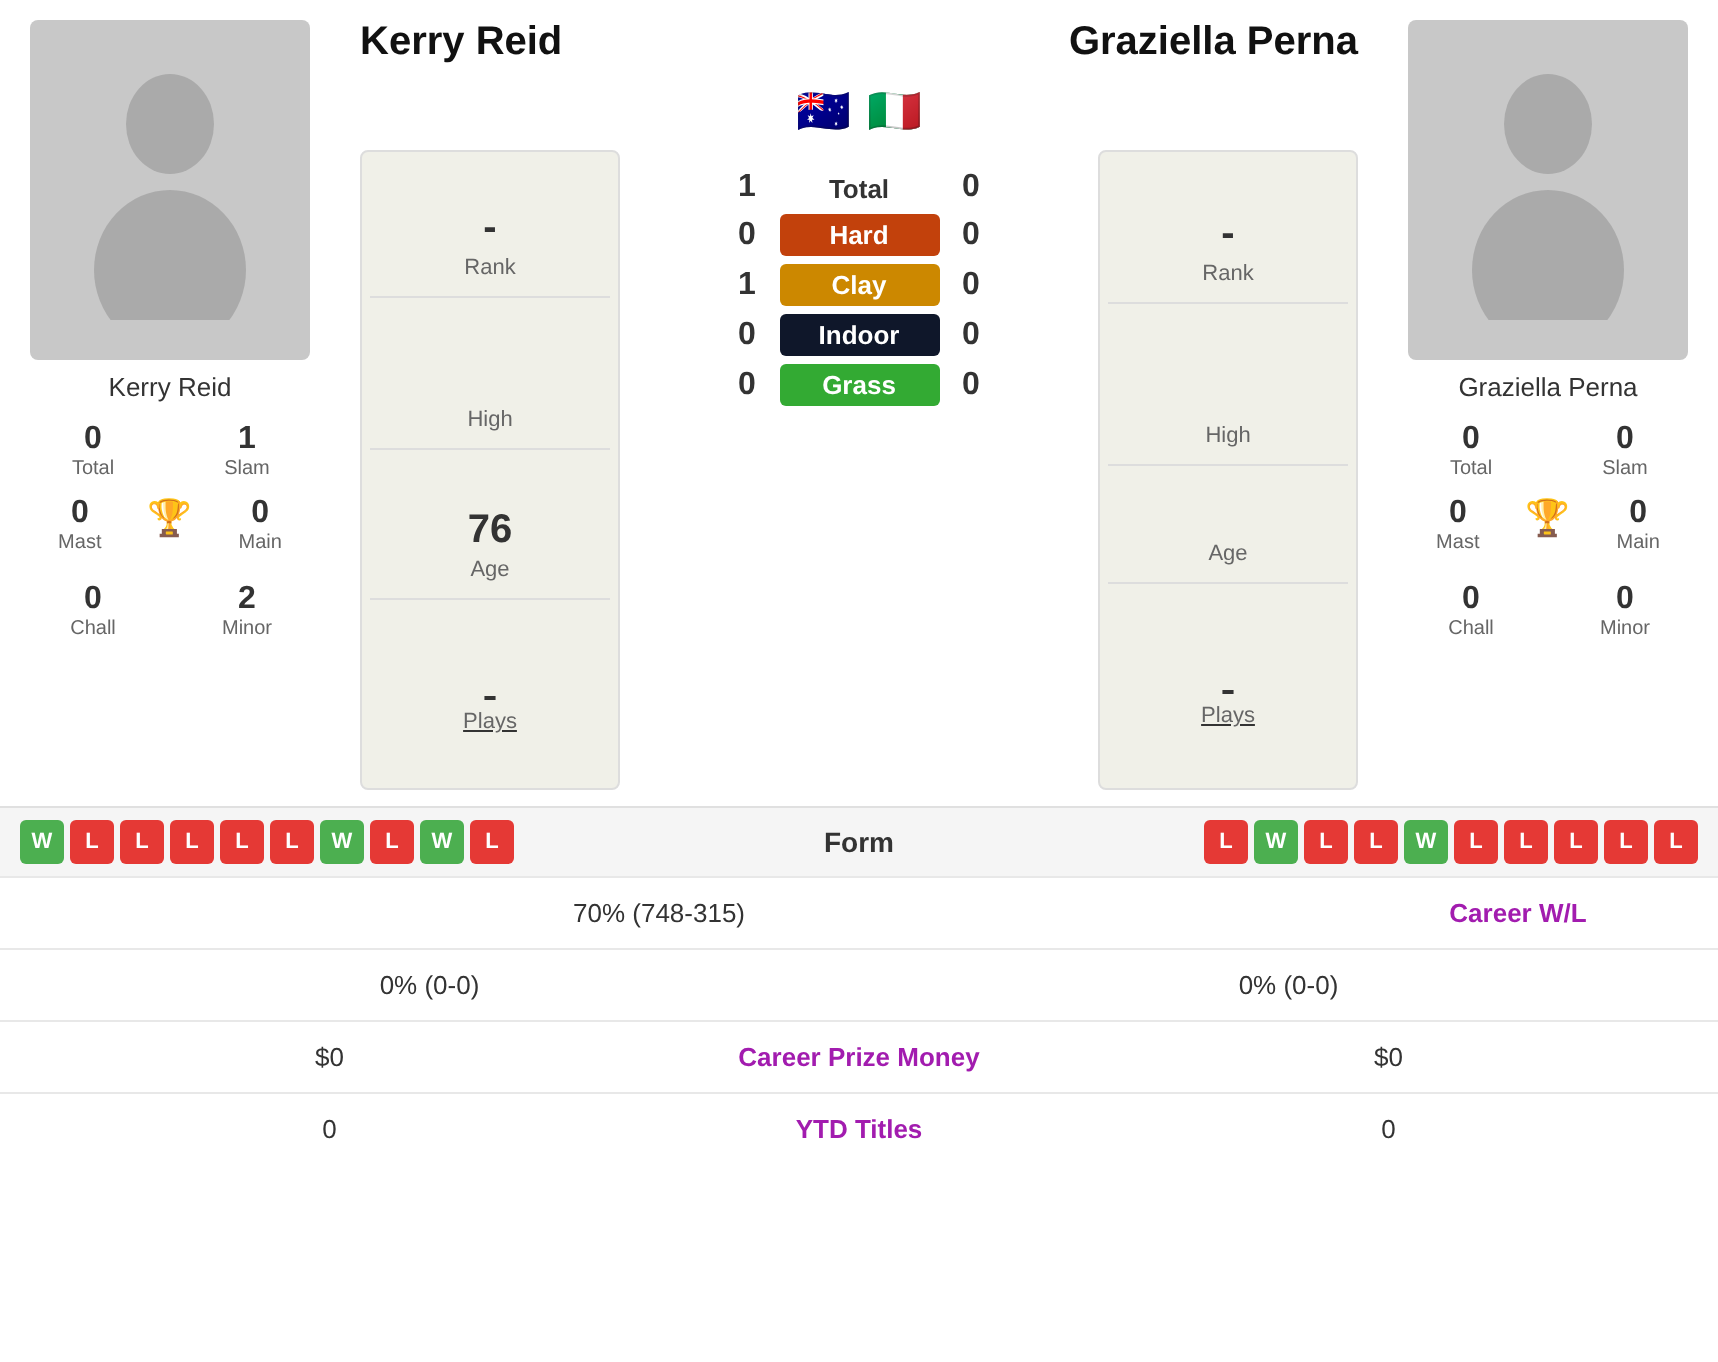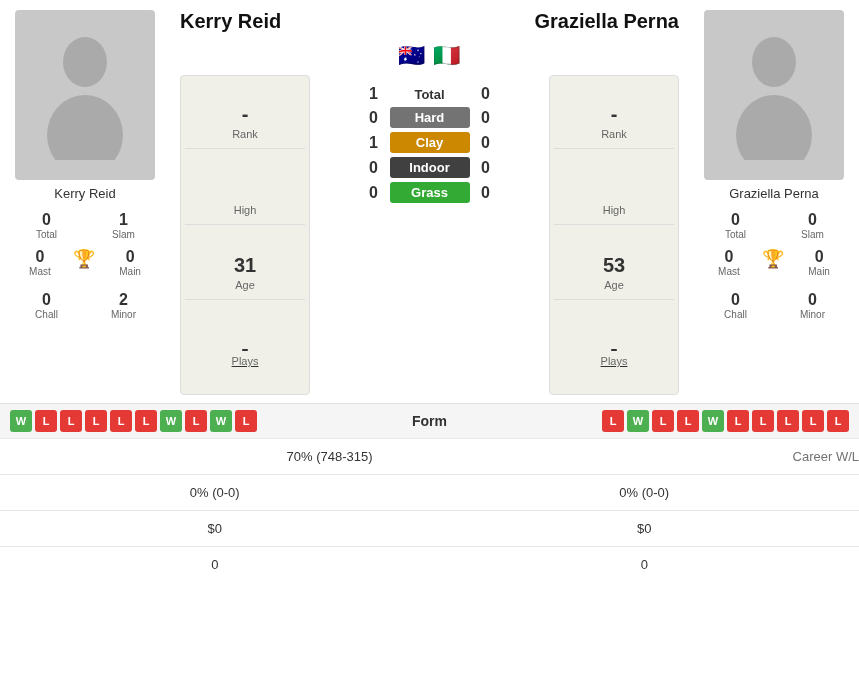--- a/index.html
+++ b/index.html
@@ -121,23 +121,23 @@
     }
     .surface-badge {
       width: 80px;
       text-align: center;
       padding: 3px 0;
       border-radius: 3px;
       font-size: 13px;
       font-weight: bold;
       color: #fff;
     }
-    .badge-hard { background: #737373; }
+    .badge-hard { background: #c2410c; }
     .badge-clay { background: #cc8800; }
-    .badge-indoor { background: #404040; }
+    .badge-indoor { background: #0f172a; }
     .badge-grass { background: #33aa33; }
     .surface-label {
       font-size: 13px;
       font-weight: bold;
       color: #333;
       width: 80px;
       text-align: center;
     }
 
     .flag-row {
@@ -235,24 +235,24 @@
       padding: 10px 0;
     }
     .stats-row-value {
       flex: 1;
       text-align: center;
       font-size: 13px;
       color: #333;
     }
     .stats-row-label {
       width: 200px;
-      text-align: right;
-      font-size: 13px;
-      font-weight: normal;
-      color: #737373;
+      text-align: center;
+      font-size: 13px;
+      font-weight: bold;
+      color: #a21caf;
     }
   </style>
 </head>
 <body>
 
 <div class="main-container">
 
   <div class="top-section">
 
     <div class="player-card">
@@ -313,21 +313,21 @@
         <div class="stats-box">
           <div class="stats-box-item">
             <div class="stats-box-value">-</div>
             <div class="stats-box-label">Rank</div>
           </div>
           <div class="stats-box-item">
             <div class="stats-box-value">&nbsp;</div>
             <div class="stats-box-label">High</div>
           </div>
           <div class="stats-box-item">
-            <div class="stats-box-value">31</div>
+            <div class="stats-box-value">76</div>
             <div class="stats-box-label">Age</div>
           </div>
           <div class="stats-box-item">
             <div class="stats-box-value">&nbsp;</div>
             <div class="stats-box-label">Plays</div>
           </div>
         </div>
 
         <div class="scores-center">
           <div class="score-row">
@@ -360,21 +360,20 @@
         <div class="stats-box">
           <div class="stats-box-item">
             <div class="stats-box-value">-</div>
             <div class="stats-box-label">Rank</div>
           </div>
           <div class="stats-box-item">
             <div class="stats-box-value">&nbsp;</div>
             <div class="stats-box-label">High</div>
           </div>
           <div class="stats-box-item">
-            <div class="stats-box-value">53</div>
             <div class="stats-box-label">Age</div>
           </div>
           <div class="stats-box-item">
             <div class="stats-box-value">&nbsp;</div>
             <div class="stats-box-label">Plays</div>
           </div>
         </div>
 
       </div>
     </div>
@@ -457,21 +456,23 @@
     <div class="stats-row-label">Career W/L</div>
   </div>
 
   <div class="stats-row">
     <div class="stats-row-value">0% (0-0)</div>
     <div class="stats-row-value">0% (0-0)</div>
   </div>
 
   <div class="stats-row">
     <div class="stats-row-value">$0</div>
+    <div class="stats-row-label">Career Prize Money</div>
     <div class="stats-row-value">$0</div>
   </div>
 
   <div class="stats-row">
     <div class="stats-row-value">0</div>
+    <div class="stats-row-label">YTD Titles</div>
     <div class="stats-row-value">0</div>
   </div>
 
 </div>
 
 </body></html>

